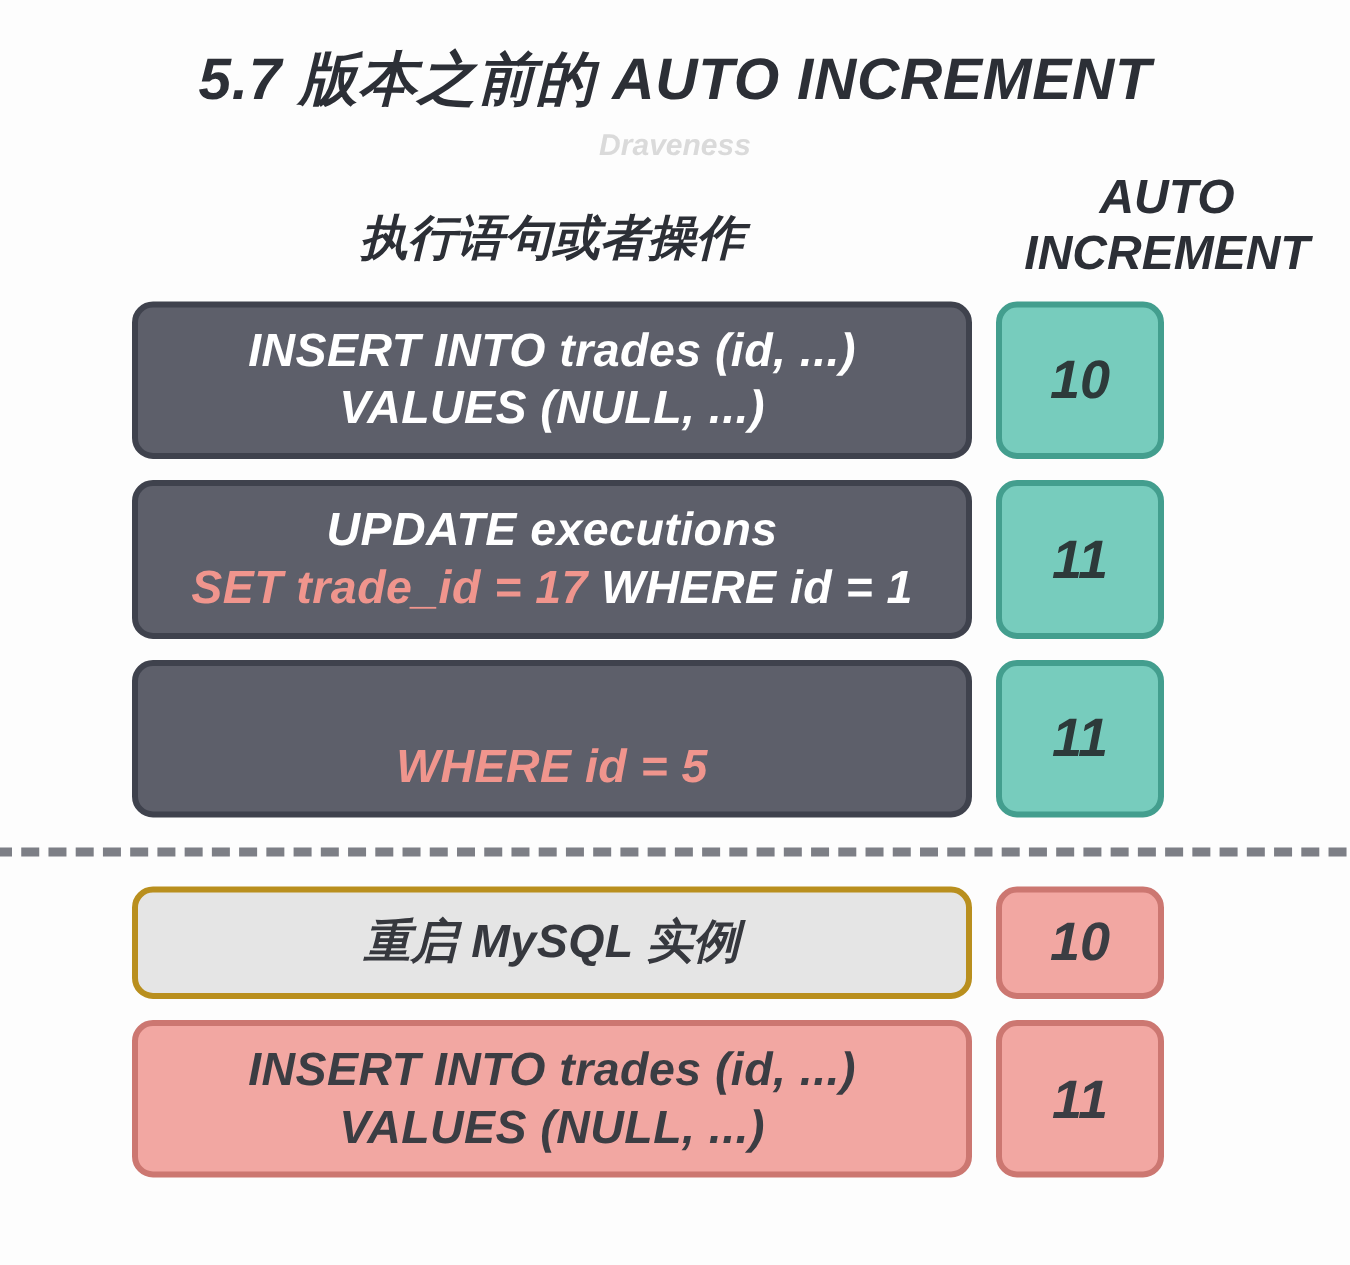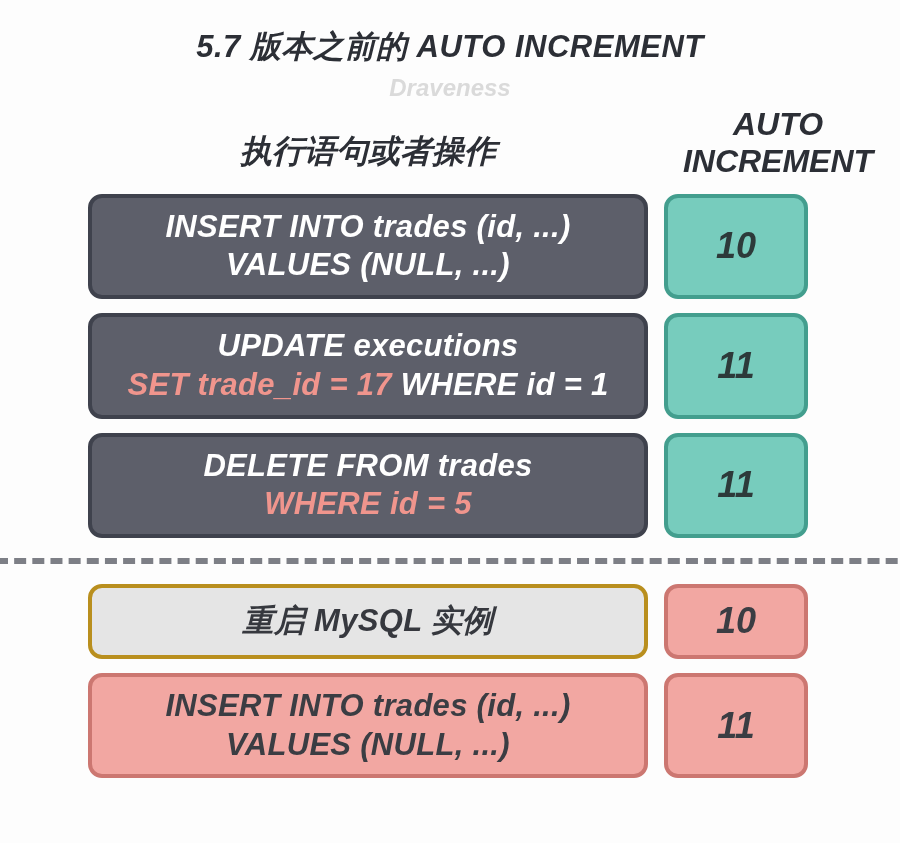--- a/index.html
+++ b/index.html
@@ -11,28 +11,28 @@
     font-style: italic;
     color: #2d3038;
     overflow: hidden;
   }
   .wrap {
     width: 900px;
     padding: 26px 36px 0 36px;
   }
   .title {
     text-align: center;
-    font-size: 31px;
+    font-size: 39px;
     letter-spacing: 0.5px;
     color: #2c2f36;
     margin-bottom: 6px;
   }
   .subtitle {
     text-align: center;
-    font-size: 24px;
+    font-size: 20px;
     color: #dadada;
     font-style: italic;
     margin-bottom: 4px;
   }
   .grid {
     display: grid;
     grid-template-columns: 560px 228px;
     column-gap: 16px;
     margin-left: 52px;
   }
@@ -79,21 +79,21 @@
   .val {
     border-radius: 14px;
     border: 4px solid;
     display: flex;
     align-items: center;
     justify-content: center;
     font-size: 36px;
     margin-top: 14px;
     font-style: italic;
     min-height: 96px;
-    width: 144px;
+    width: 112px;
     justify-self: start;
   }
   .val.teal {
     background: #77ccbd;
     border-color: #439e8e;
     color: #2d3a3a;
   }
   .val.pink {
     background: #f2a7a2;
     border-color: #cc7771;
@@ -134,21 +134,21 @@
 
     <div class="op dark">
       <span>UPDATE executions</span><br>
       <span class="accent">SET trade_id = 17</span><span> WHERE id = 1</span>
     </div>
     <div class="val teal">
       <span>11</span>
     </div>
 
     <div class="op dark">
-      <span>DELETE FROM trades</span><br>
+      <br>
       <span class="accent">WHERE id = 5</span>
     </div>
     <div class="val teal">
       <span>11</span>
     </div>
 
     <hr class="divider">
 
     <div class="op yellow" style="min-height:62px; padding:14px 14px;">
       <span>重启 MySQL 实例</span>

